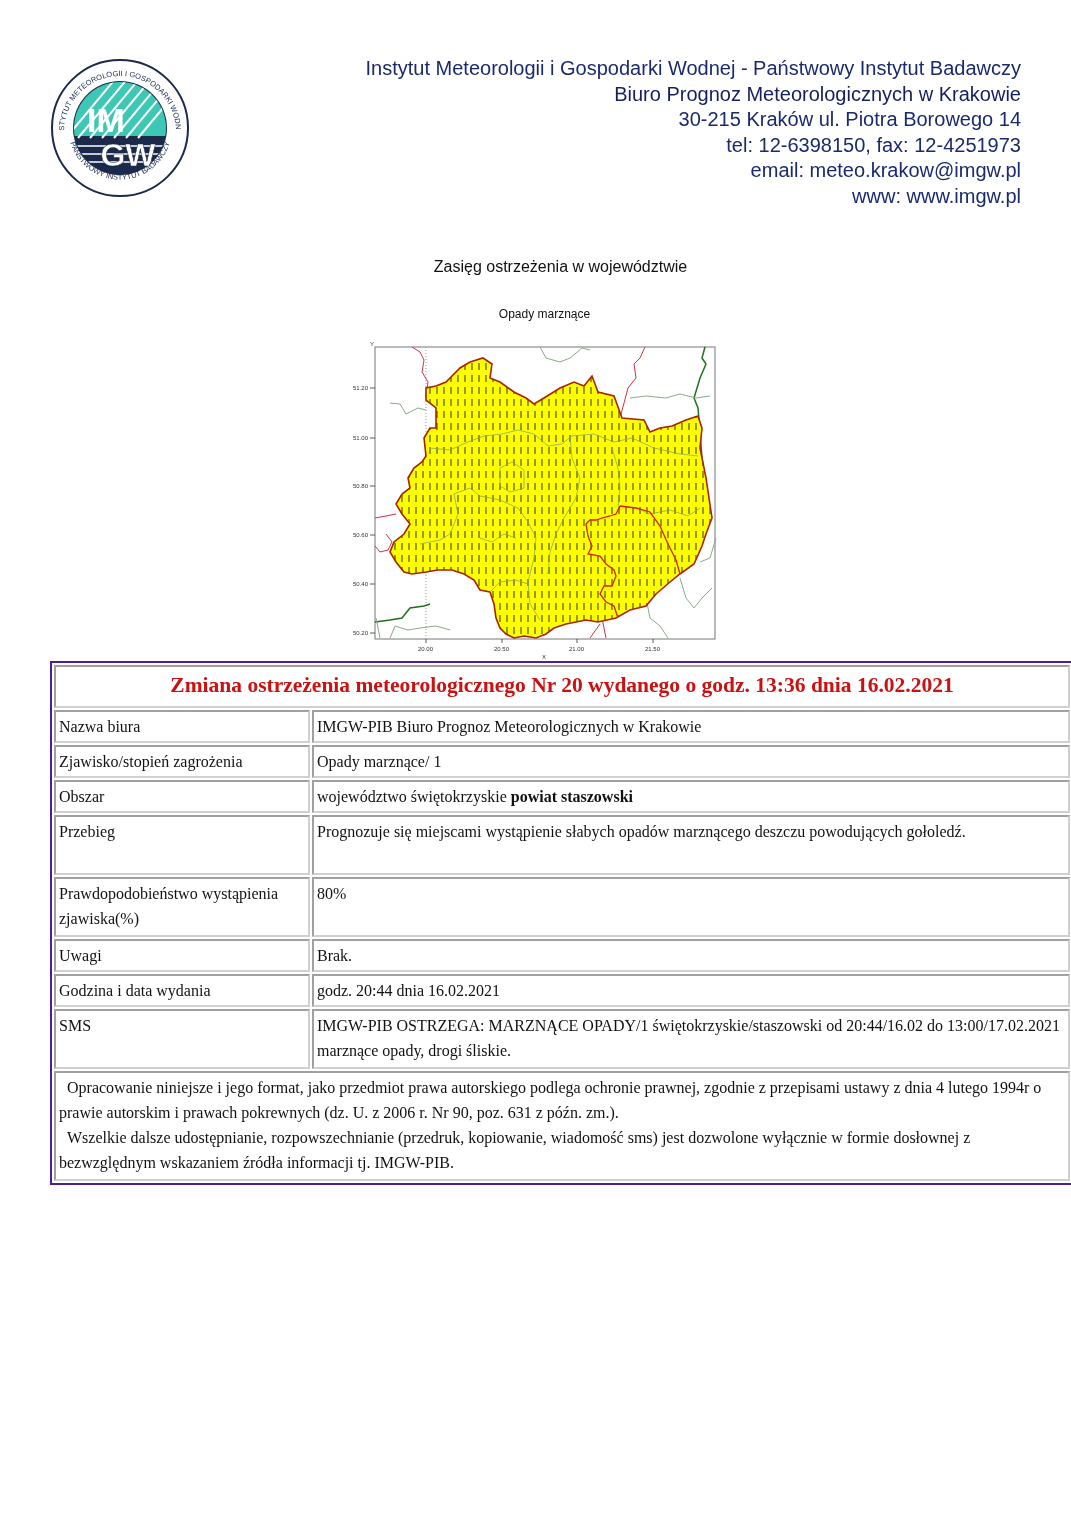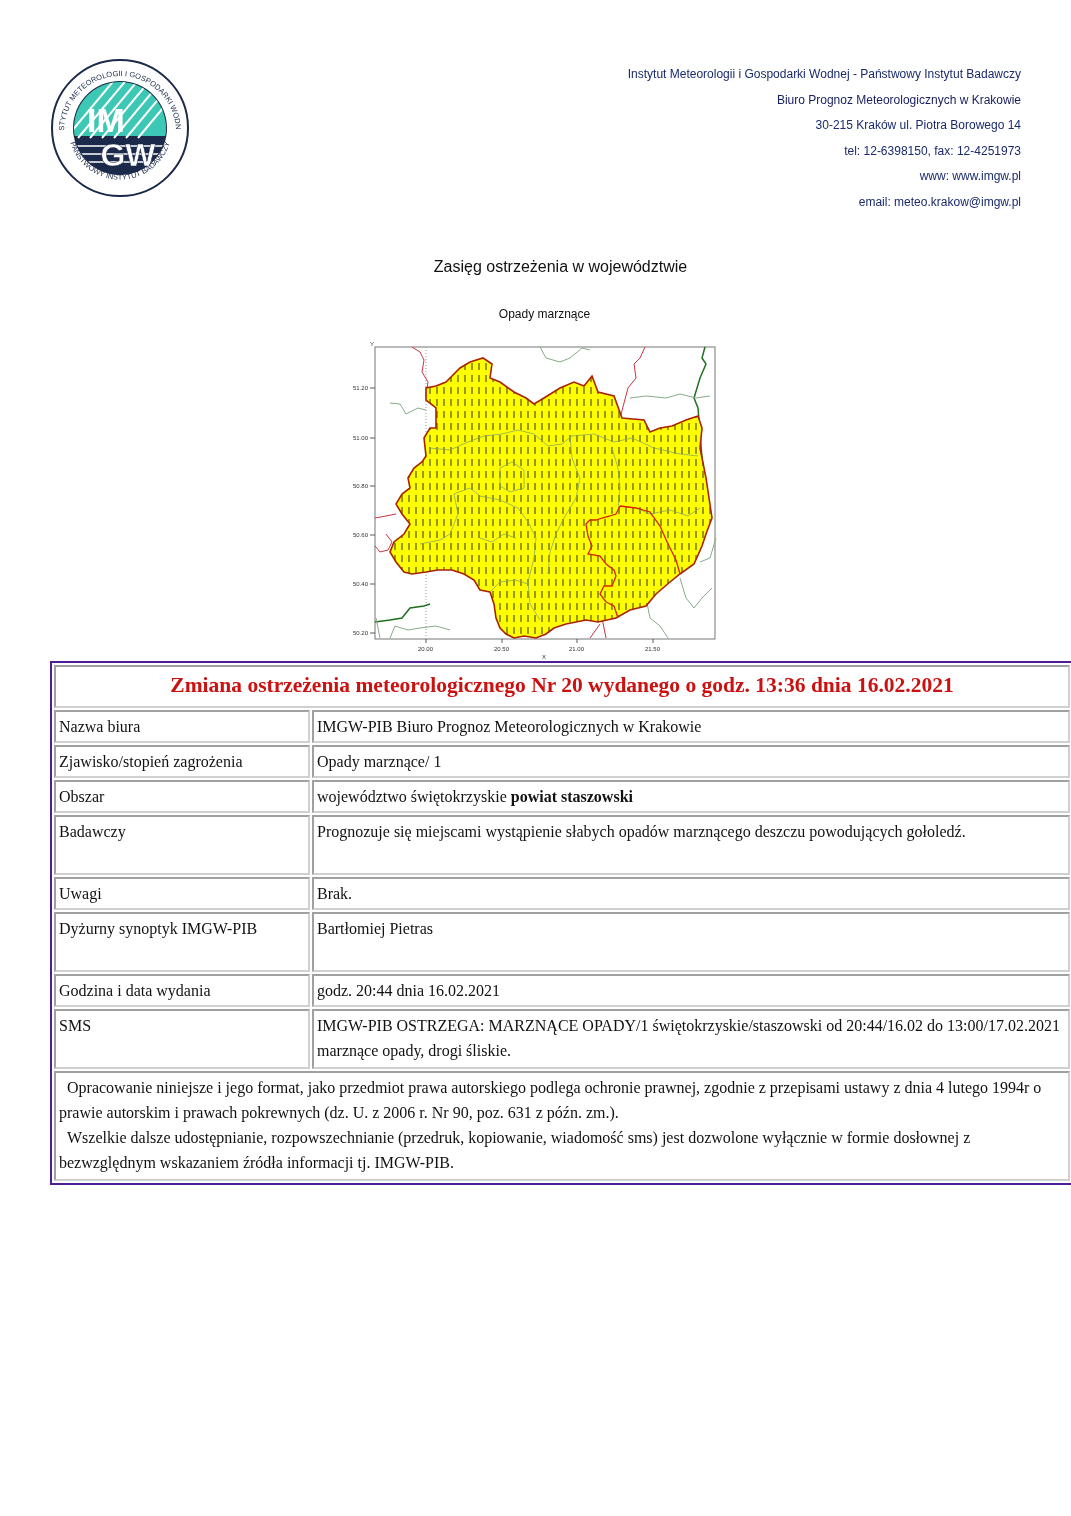--- a/index.html
+++ b/index.html
@@ -1,19 +1,19 @@
 <!DOCTYPE html>
 <html><head>
 <meta charset="utf-8">
 <style>
   html, body { margin:0; padding:0; background:#fff; }
   body { width:1071px; height:1516px; position:relative; overflow:hidden; }
   .logo { position:absolute; left:50px; top:58px; width:140px; height:140px; }
-  .header { position:absolute; right:50px; top:62px; text-align:right;
-    font-family:"Liberation Sans", sans-serif; font-size:12px; color:#1a2a6c; line-height:25.5px; }
+  .header { position:absolute; right:50px; top:56px; text-align:right;
+    font-family:"Liberation Sans", sans-serif; font-size:20px; color:#1a2a6c; line-height:25.5px; }
   .header .h-bold { font-weight:normal; color:#151e5e; }
   .section-title { position:absolute; left:0; width:1121px; top:258px; text-align:center;
     font-family:"Liberation Sans", sans-serif; font-size:16px; color:#111; }
   .map-title { position:absolute; left:0; width:1071px; top:307px; text-align:center;
     font-family:"Liberation Sans", sans-serif; font-size:12px; color:#111;padding-left:9px; }
   .map { position:absolute; left:350px; top:338px; width:380px; height:325px; }
   .tbl { position:absolute; left:50px; top:661px; width:1024px; border-collapse:separate;
     border-spacing:2px; border:2px solid #4c1d95; background:#fff;
     font-family:"Liberation Serif", serif; font-size:16px; color:#111; }
   .tbl td { border:2px solid #a0a0a0; border-right-color:#d0d0d0; border-bottom-color:#d0d0d0;
@@ -61,22 +61,22 @@
   <text font-family="Liberation Sans, sans-serif" font-size="7.5" fill="#1b2a4a">
     <textPath href="#ringBot" startOffset="50%" text-anchor="middle">PAŃSTWOWY INSTYTUT BADAWCZY</textPath>
   </text>
 </svg>
 
 <div class="header">
   <div>Instytut Meteorologii i Gospodarki Wodnej - Państwowy Instytut Badawczy</div>
   <div class="h-bold">Biuro Prognoz Meteorologicznych w Krakowie</div>
   <div>30-215 Kraków ul. Piotra Borowego 14</div>
   <div>tel: 12-6398150, fax: 12-4251973</div>
+  <div>email: meteo.krakow@imgw.pl</div>
   <div>www: www.imgw.pl</div>
-  <div>email: meteo.krakow@imgw.pl</div>
 </div>
 
 <div class="section-title">Zasięg ostrzeżenia w województwie</div>
 <div class="map-title">Opady marznące</div>
 
 <svg class="map" viewBox="0 0 380 325">
   <defs>
     <pattern id="hatch" width="7" height="12" patternUnits="userSpaceOnUse">
       <rect width="7" height="12" fill="#ffff00"></rect>
       <line x1="3" y1="1" x2="3" y2="8" stroke="#333300" stroke-width="1"></line>
@@ -167,30 +167,30 @@
   </tr>
   <tr>
     <td class="lbl">Zjawisko/stopień zagrożenia</td>
     <td>Opady marznące/ 1</td>
   </tr>
   <tr>
     <td class="lbl">Obszar</td>
     <td><span>województwo świętokrzyskie </span><b>powiat staszowski</b></td>
   </tr>
   <tr>
-    <td class="lbl" style="height:52px">Badawczy</td>
+    <td class="lbl" style="height:52px">Przebieg</td>
     <td>Prognozuje się miejscami wystąpienie słabych opadów marznącego deszczu powodujących gołoledź.</td>
+  </tr>
+  <tr>
+    <td class="lbl" style="height:52px">Prawdopodobieństwo wystąpienia zjawiska(%)</td>
+    <td>80%</td>
   </tr>
   <tr>
     <td class="lbl">Uwagi</td>
     <td>Brak.</td>
-  </tr>
-  <tr>
-    <td class="lbl" style="height:52px">Dyżurny synoptyk IMGW-PIB</td>
-    <td>Bartłomiej Pietras</td>
   </tr>
   <tr>
     <td class="lbl">Godzina i data wydania</td>
     <td>godz. 20:44 dnia 16.02.2021</td>
   </tr>
   <tr>
     <td class="lbl" style="height:52px">SMS</td>
     <td>IMGW-PIB OSTRZEGA: MARZNĄCE OPADY/1 świętokrzyskie/staszowski od 20:44/16.02 do 13:00/17.02.2021 marznące opady, drogi śliskie.</td>
   </tr>
   <tr>

